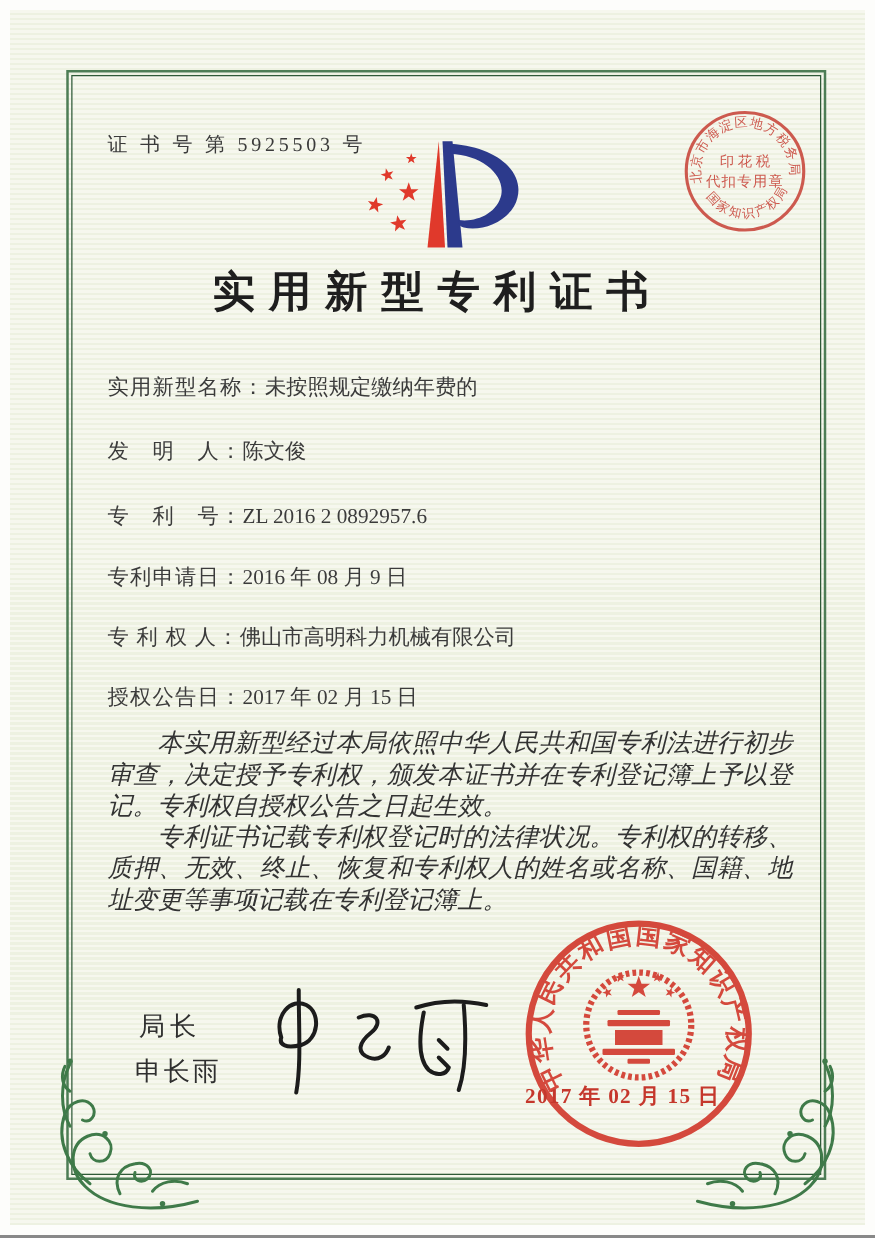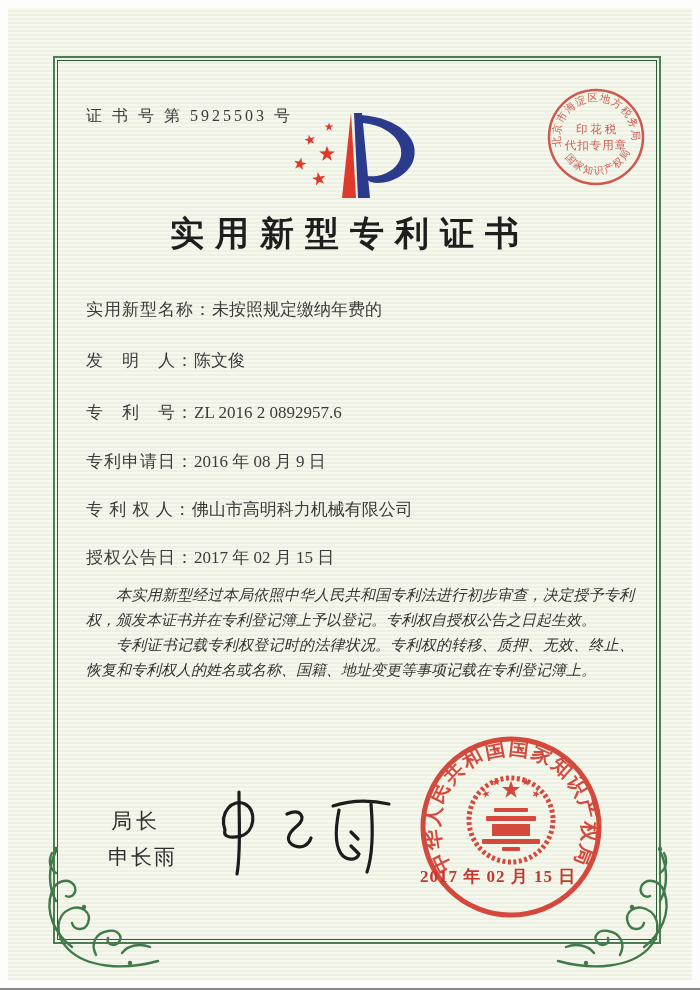--- a/index.html
+++ b/index.html
@@ -29,21 +29,21 @@
   .title{
     position:absolute;left:0;top:203px;width:100%;
     text-align:center;font-size:34px;font-weight:700;
     letter-spacing:11px;color:#1e1e1e;
   }
   .fields{position:absolute;left:78px;top:290px;width:540px;}
   .field-row{position:absolute;left:0;font-size:17px;color:#3b3b3b;white-space:nowrap;}
   .field-row .lbl{letter-spacing:1px;}
   .paras{
     position:absolute;left:78px;top:575px;width:548px;
-    font-size:15px;line-height:25px;text-align:justify;color:#333;
+    font-size:20px;line-height:25px;text-align:justify;color:#333;
     font-style:italic;
   }
   .paras p{margin:0;text-indent:2em;}
   .director-title{position:absolute;left:103px;top:799px;font-size:21px;letter-spacing:4px;color:#2f2f2f;}
   .director-name{position:absolute;left:100px;top:835px;font-size:21px;letter-spacing:2px;color:#2f2f2f;}
   .signature{position:absolute;left:205px;top:776px;}
   .office-seal{position:absolute;left:408px;top:724px;opacity:.92;}
   .seal-date{
     position:absolute;left:412px;top:857px;
     font-size:17px;font-weight:700;color:#c5372c;letter-spacing:1px;

